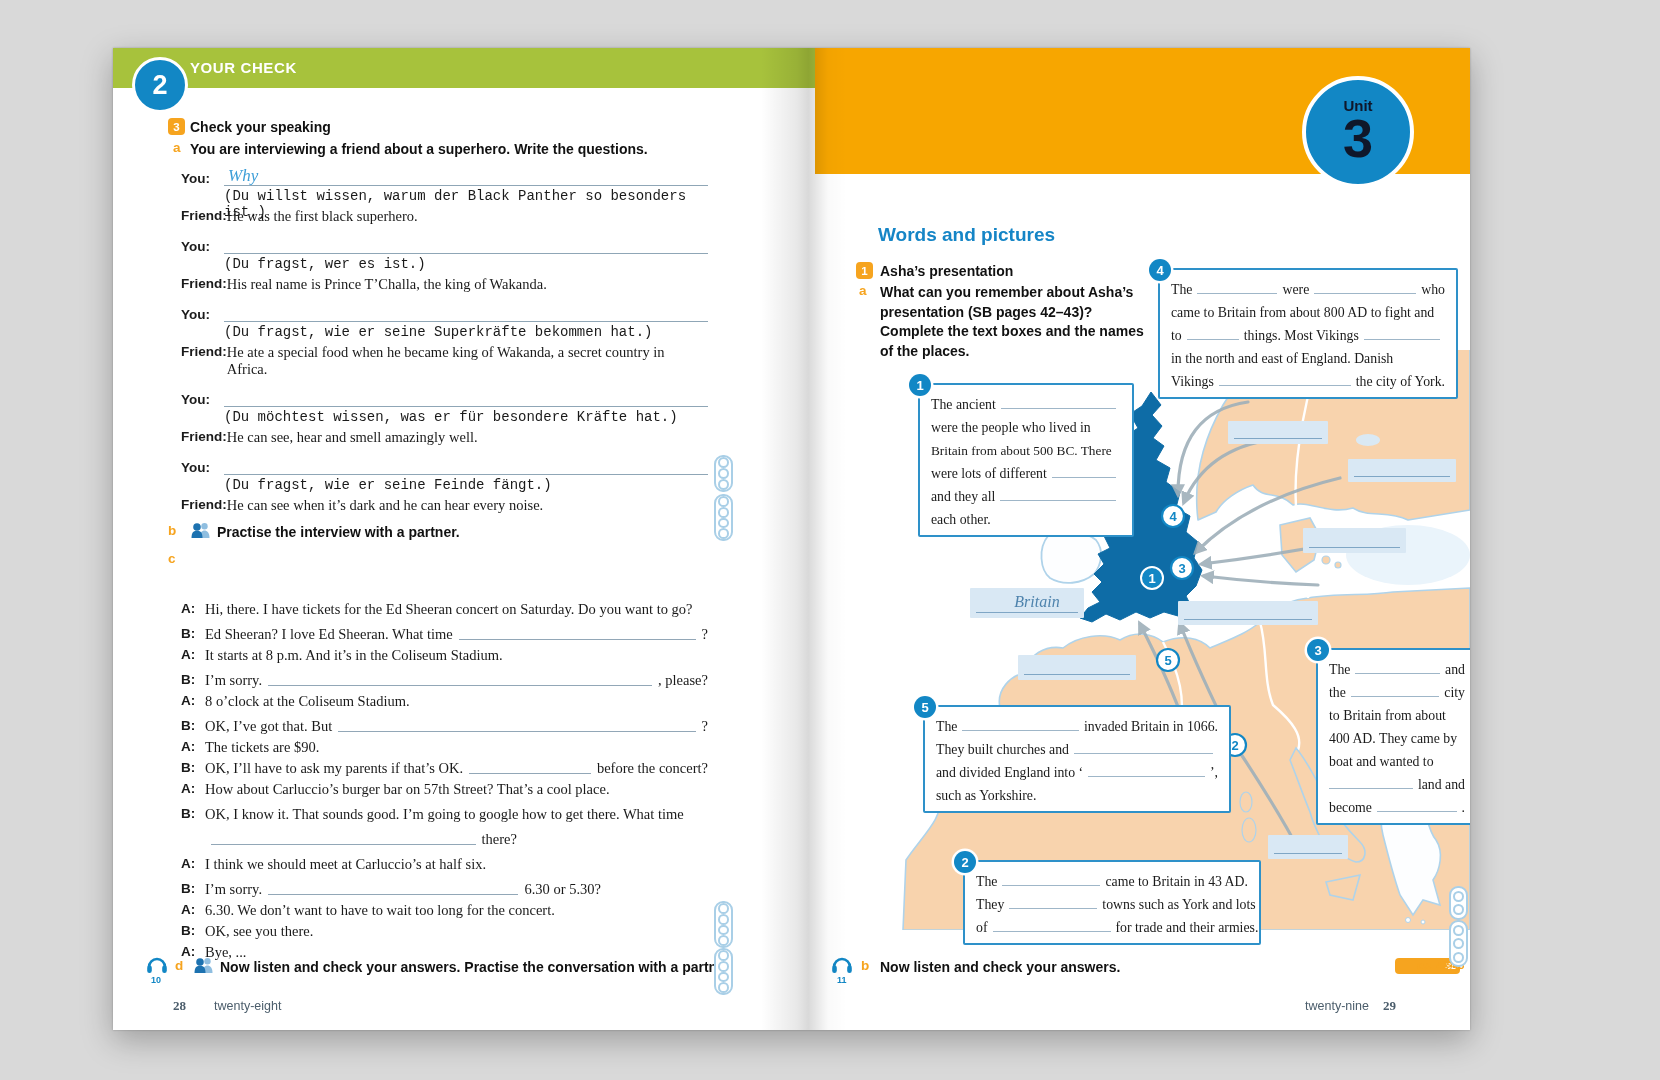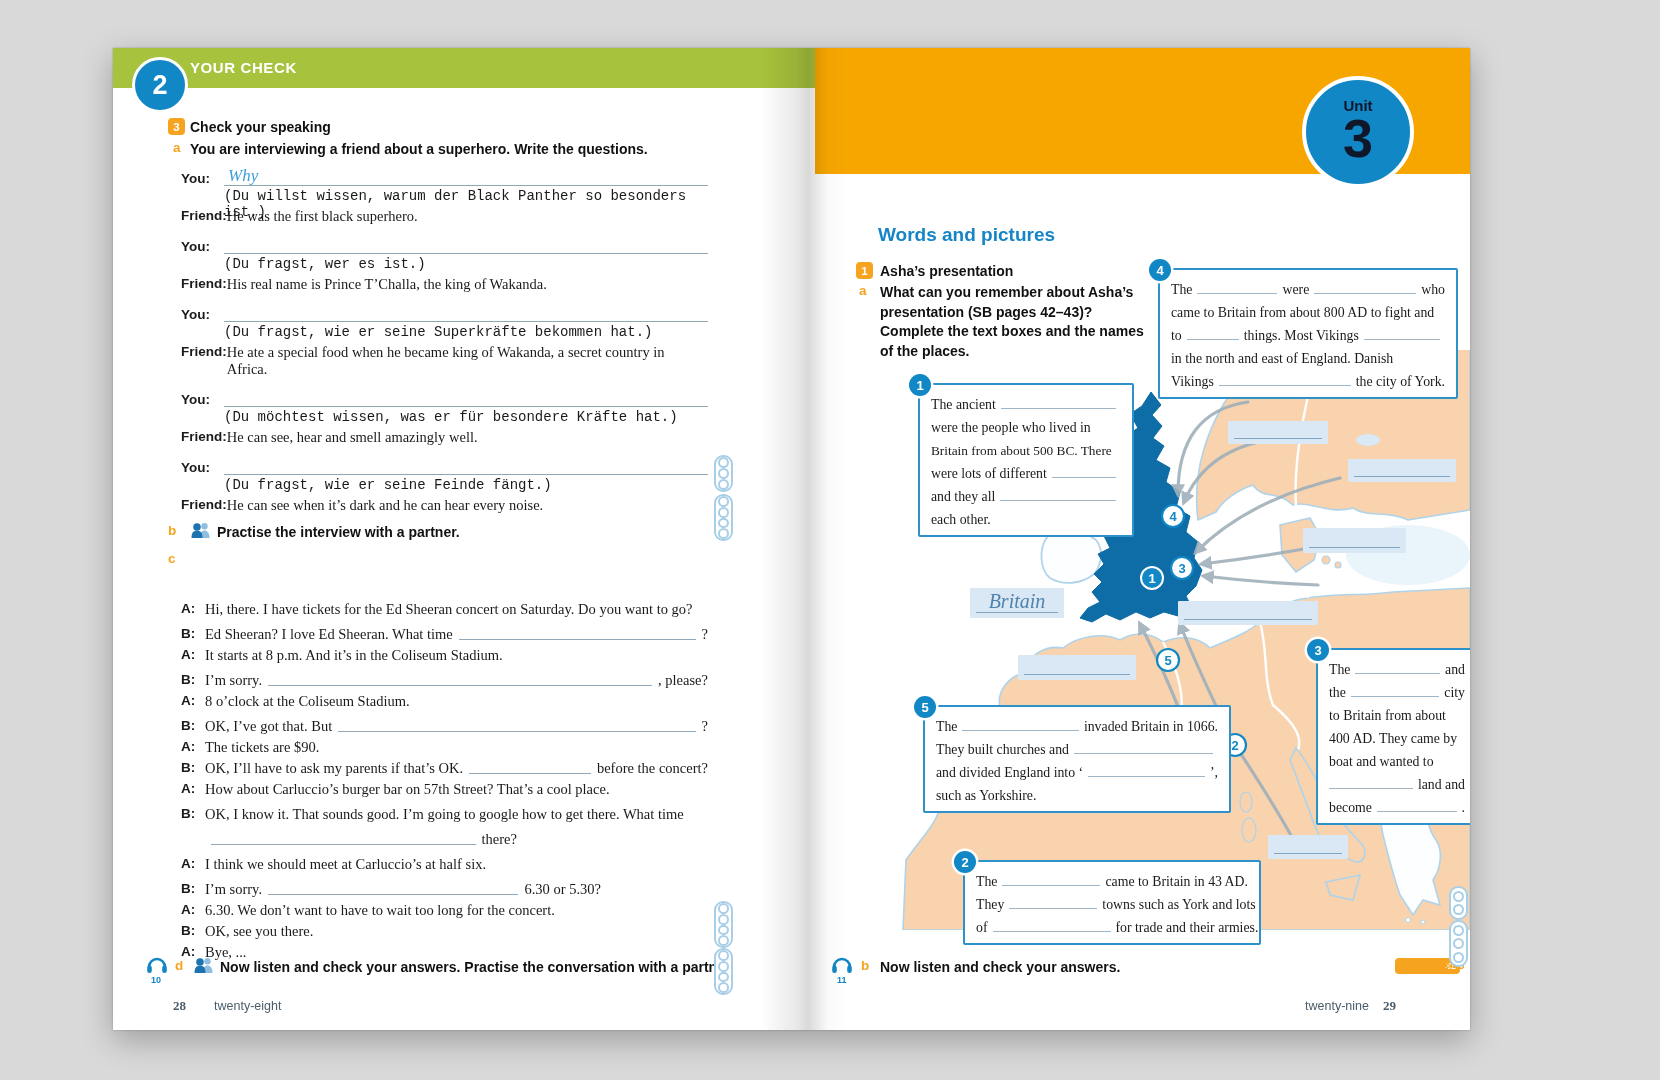--- a/index.html
+++ b/index.html
@@ -71,21 +71,21 @@
   .badge{position:absolute;left:-11px;top:-11px;width:22px;height:22px;border-radius:50%;
          background:#1287c5;color:#fff;font-weight:bold;font-size:13px;display:flex;align-items:center;
          justify-content:center;box-shadow:0 0 0 2.5px #fff;}
   .bln{display:flex;align-items:flex-end;height:23px;font-family:"Liberation Serif",serif;
        font-size:13.8px;white-space:nowrap;}
   .bl{flex:1 1 auto;min-width:20px;border-bottom:1px solid #9fb6c8;margin:0 5px 4px 5px;height:8px;}
   .blf{flex:0 0 auto;border-bottom:1px solid #9fb6c8;margin:0 5px 4px 5px;height:8px;}
   .mlab{position:absolute;background:#d9e8f4;border-radius:1px;z-index:15;}
   .mlab i{position:absolute;left:6px;right:6px;bottom:5px;border-bottom:1.3px solid #7fa6c5;}
   .blab{display:flex;align-items:center;justify-content:center;font-family:"Liberation Serif",serif;
-        font-style:italic;font-size:20px;color:#4e83ad;padding-bottom:3px;}
+        font-style:italic;font-size:16px;color:#4e83ad;padding-bottom:3px;padding-left:20px;}
   .sbadge{position:absolute;width:17px;height:16px;background:#f6a41f;border-radius:4px;color:#fff;
           font-weight:bold;font-size:9px;display:flex;align-items:center;justify-content:center;font-style:italic;padding-left:48px;}
   .sbpp{position:absolute;color:#f6a41f;font-weight:bold;font-style:italic;font-size:11px;}
 </style>
 </head>
 <body>
 
 <div class="stage">
  <div class="spread">
 

